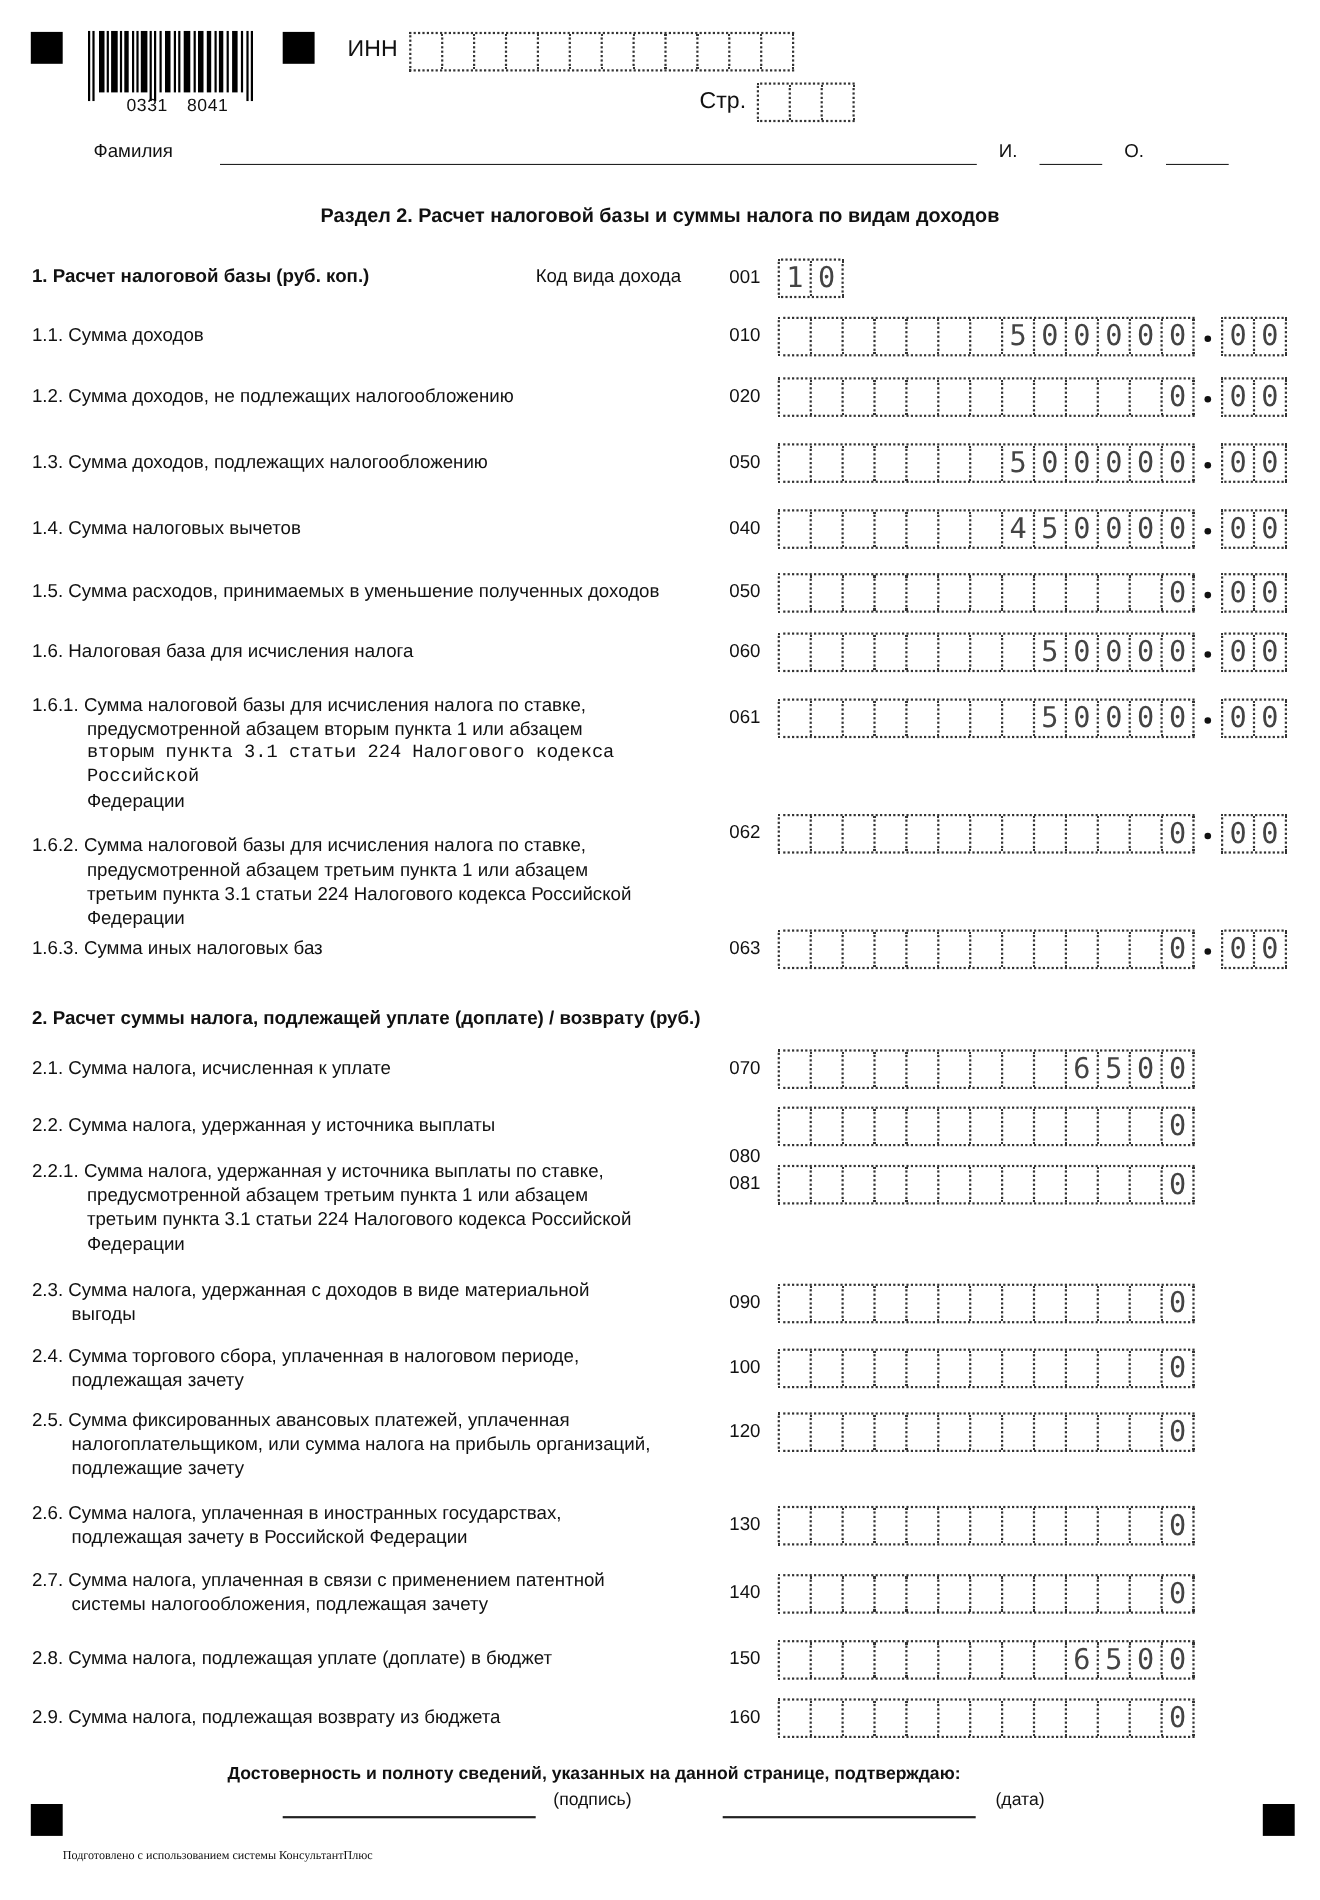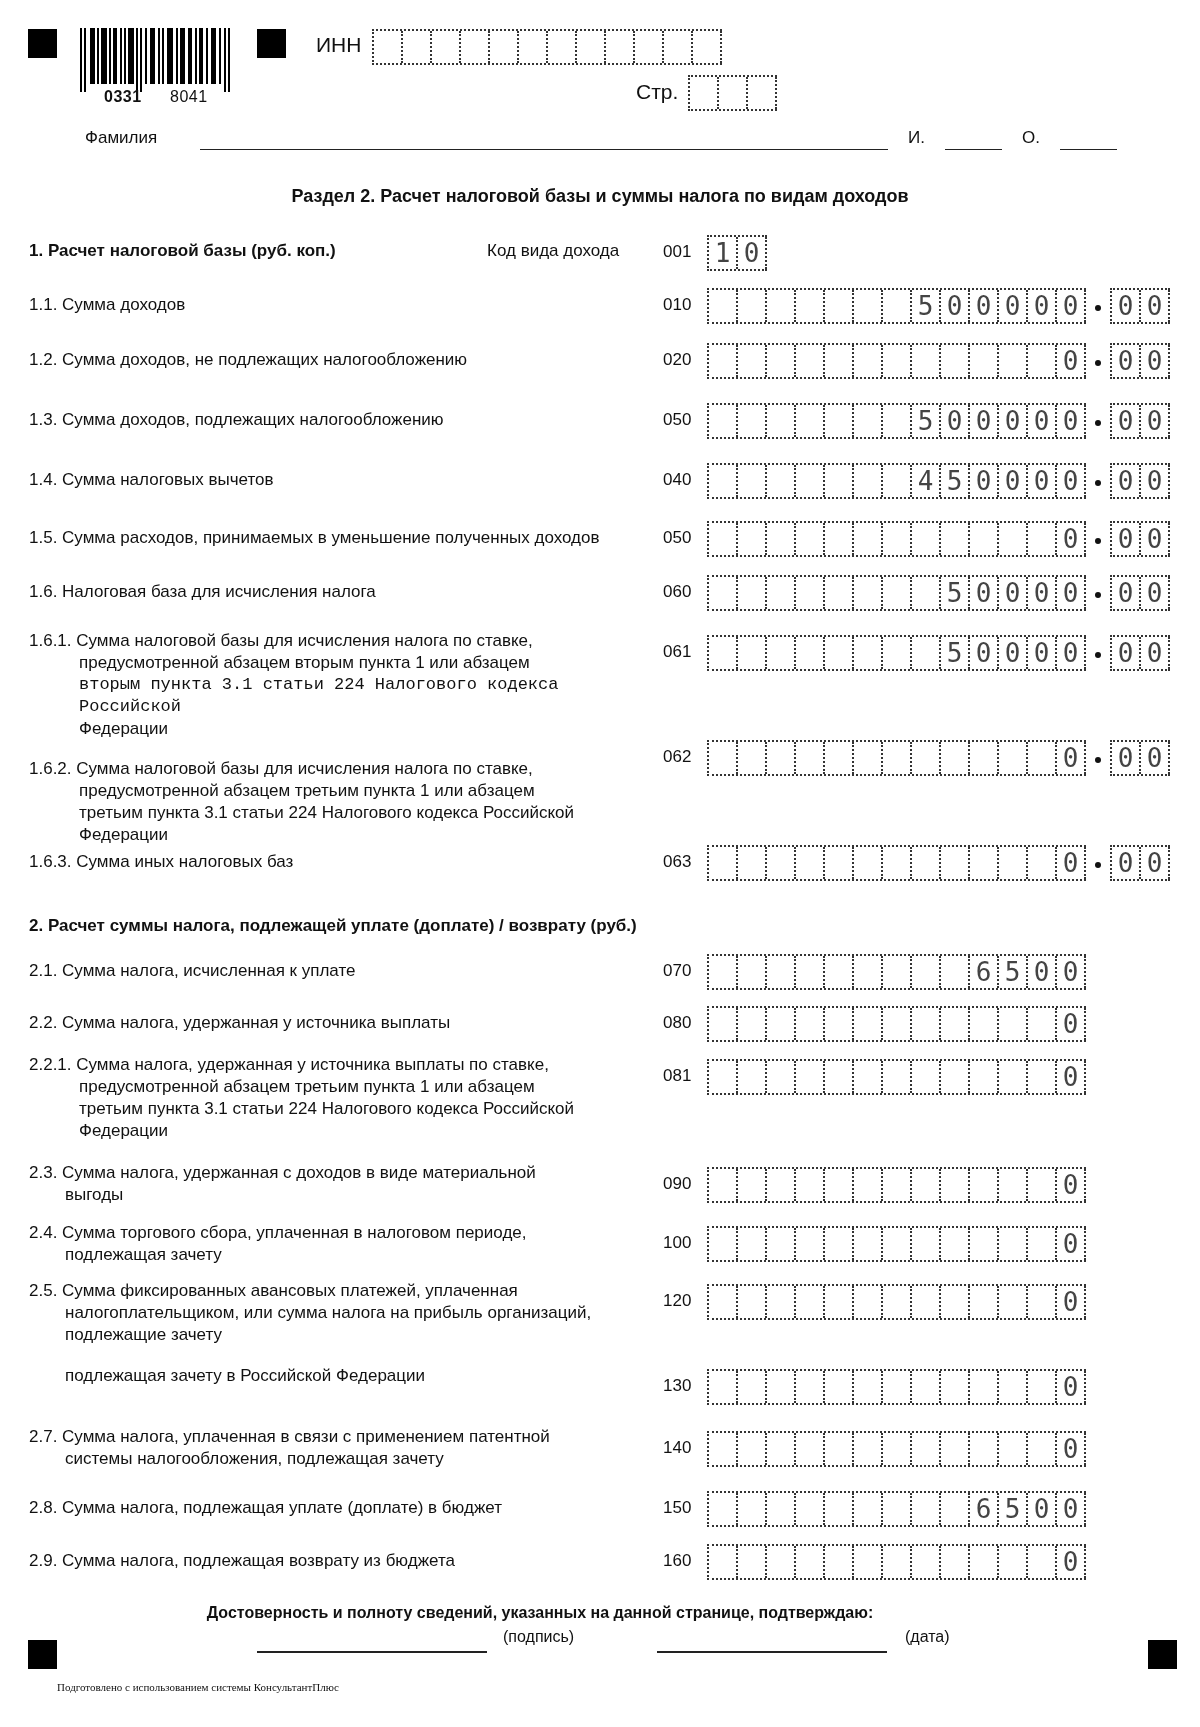--- a/index.html
+++ b/index.html
@@ -52,21 +52,21 @@
       <rect x="108" y="0" width="4" height="56"></rect>
       <rect x="115" y="0" width="2" height="56"></rect>
       <rect x="119" y="0" width="4" height="56"></rect>
       <rect x="126" y="0" width="2" height="56"></rect>
       <rect x="131" y="0" width="5" height="56"></rect>
       <rect x="139" y="0" width="2" height="56"></rect>
       <rect x="144" y="0" width="2" height="64"></rect>
       <rect x="148" y="0" width="2" height="64"></rect>
     </g>
 </svg>
-<div class="bc-digits" style="left:104px;top:88px;font-weight:bold;">0331</div>
+<div class="bc-digits" style="left:115px;top:88px;">0331</div>
 <div class="bc-digits" style="left:170px;top:88px;">8041</div>
 
 <div class="t" style="left:316px;top:32px;font-size:21px;line-height:26px;">ИНН</div>
 <div class="field" style="left:372px;top:29px;">
     <div class="cells">
       <div class="cell"></div>
       <div class="cell"></div>
       <div class="cell"></div>
       <div class="cell"></div>
       <div class="cell"></div>
@@ -389,21 +389,21 @@
         <div class="cell"></div>
         <div class="cell">6</div>
         <div class="cell">5</div>
         <div class="cell">0</div>
         <div class="cell">0</div>
       </div>
     </div>
     <div class="lbl" style="top: 1012px;">
       <div><span>2.2.</span> <span>Сумма налога, удержанная у источника выплаты</span></div>
     </div>
-    <div class="code" style="top: 1012px;">080</div>
+    <div class="code" style="top: 1040px;">080</div>
     <div class="field" style="left: 707px; top: 1006px;">
       <div class="cells">
         <div class="cell"></div>
         <div class="cell"></div>
         <div class="cell"></div>
         <div class="cell"></div>
         <div class="cell"></div>
         <div class="cell"></div>
         <div class="cell"></div>
         <div class="cell"></div>
@@ -499,20 +499,21 @@
         <div class="cell"></div>
         <div class="cell"></div>
         <div class="cell"></div>
         <div class="cell"></div>
         <div class="cell"></div>
         <div class="cell"></div>
         <div class="cell">0</div>
       </div>
     </div>
     <div class="lbl" style="top: 1365px;">
+      <div><span>2.6.</span> <span>Сумма налога, уплаченная в иностранных государствах,</span></div>
       <div style="padding-left: 36px;">подлежащая зачету в Российской Федерации</div>
     </div>
     <div class="code" style="top: 1375px;">130</div>
     <div class="field" style="left: 707px; top: 1369px;">
       <div class="cells">
         <div class="cell"></div>
         <div class="cell"></div>
         <div class="cell"></div>
         <div class="cell"></div>
         <div class="cell"></div>

